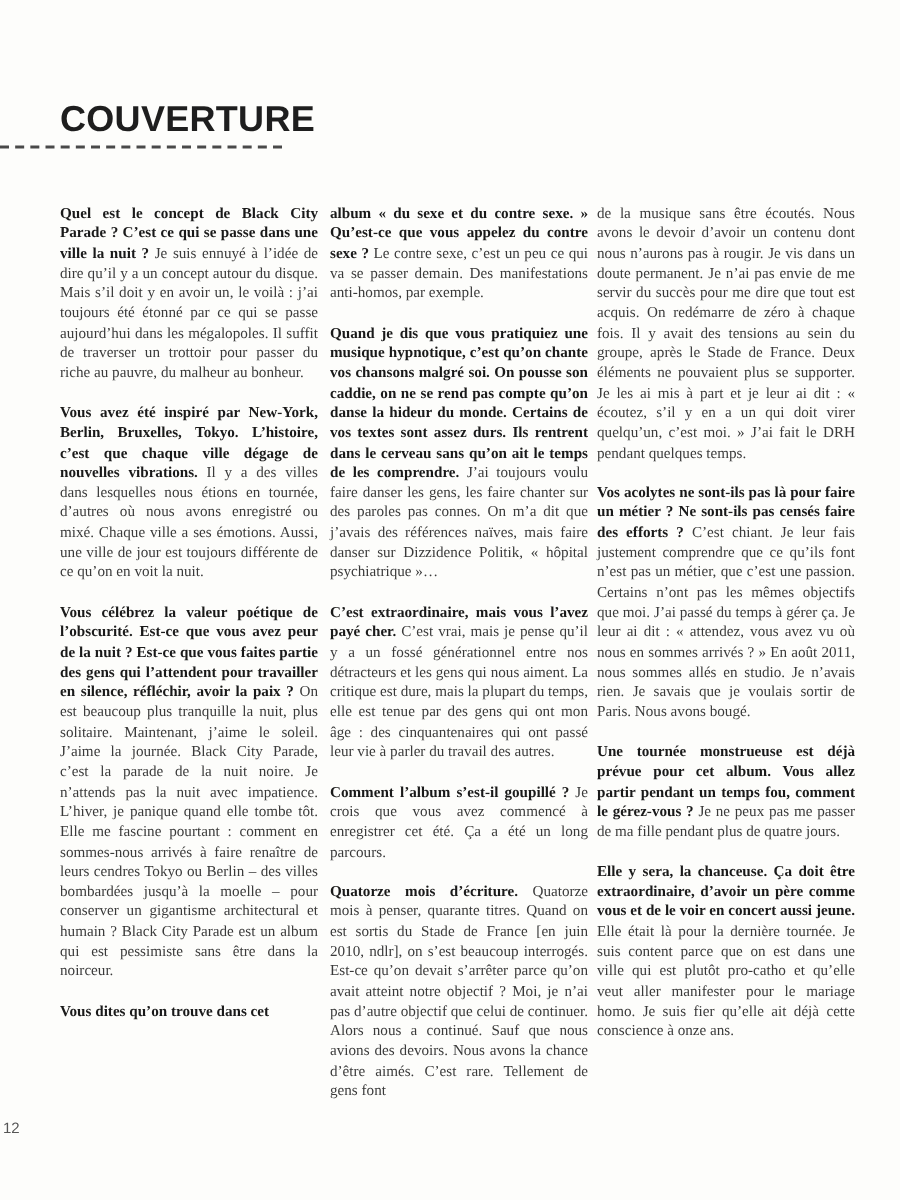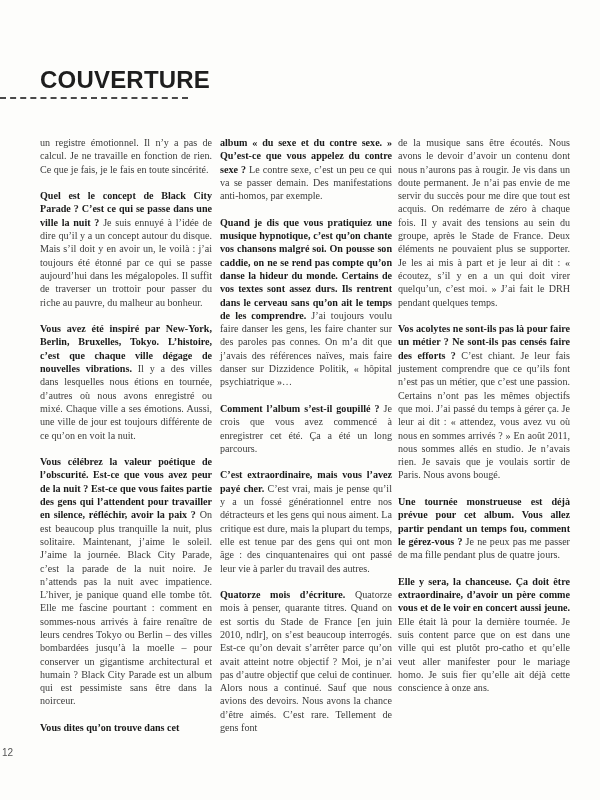--- a/index.html
+++ b/index.html
@@ -31,32 +31,31 @@
     font-family: "Liberation Sans", "DejaVu Sans", sans-serif; font-size: 10px; color: #555;
   }
 </style>
 </head>
 <body>
 
 <h1 class="section-title">COUVERTURE</h1>
 <div class="section-rule"></div>
 
 <div class="column col-1">
-  <p class="para"><span class="q"></span><span class="a">un registre émotionnel. Il n’y a pas de calcul. Je ne travaille en fonction de rien. Ce que je fais, je le fais en toute sincérité.</span></p>
   <p class="para"><span class="q">Quel est le concept de Black City Parade ? C’est ce qui se passe dans une ville la nuit ?</span><span class="a"> Je suis ennuyé à l’idée de dire qu’il y a un concept autour du disque. Mais s’il doit y en avoir un, le voilà : j’ai toujours été étonné par ce qui se passe aujourd’hui dans les mégalopoles. Il suffit de traverser un trottoir pour passer du  riche au pauvre, du malheur au bonheur.</span></p>
   <p class="para"><span class="q">Vous avez été inspiré par New-York, Berlin, Bruxelles, Tokyo. L’histoire, c’est que chaque ville dégage de nouvelles vibrations.</span><span class="a"> Il y a des villes dans lesquelles nous étions en tournée, d’autres où nous avons enregistré ou mixé. Chaque ville a ses émotions. Aussi, une ville de jour est toujours différente de ce qu’on en voit la nuit.</span></p>
   <p class="para"><span class="q">Vous célébrez la valeur poétique de l’obscurité. Est-ce que vous avez peur de la nuit ? Est-ce que vous faites partie des gens qui l’attendent pour travailler en silence, réfléchir, avoir la paix ?</span><span class="a"> On est beaucoup plus tranquille la nuit, plus solitaire. Maintenant, j’aime le soleil. J’aime la journée. Black City Parade, c’est la parade de la nuit noire. Je n’attends pas la nuit avec impatience. L’hiver, je panique quand elle tombe tôt. Elle me fascine pourtant : comment en sommes-nous arrivés à faire renaître de leurs cendres Tokyo ou Berlin – des villes bombardées jusqu’à la moelle – pour conserver un gigantisme architectural et humain ? Black City Parade est un album qui est pessimiste sans être dans la noirceur.</span></p>
   <p class="para"><span class="q">Vous dites qu’on trouve dans cet</span><span class="a"></span></p>
 </div>
 
 <div class="column col-2">
   <p class="para"><span class="q">album « du sexe et du contre sexe. » Qu’est-ce que vous appelez du contre sexe ?</span><span class="a"> Le contre sexe, c’est un peu ce qui va se passer demain. Des manifestations anti-homos, par exemple.</span></p>
   <p class="para"><span class="q">Quand je dis que vous pratiquiez une musique hypnotique, c’est qu’on chante vos chansons malgré soi. On pousse son caddie, on ne se rend pas compte qu’on danse la hideur du monde. Certains de vos textes sont assez durs. Ils rentrent dans le cerveau sans qu’on ait le temps de les comprendre.</span><span class="a">  J’ai toujours voulu faire danser les gens, les faire chanter sur des paroles pas connes. On m’a dit que j’avais des références naïves, mais faire danser sur Dizzidence Politik, « hôpital psychiatrique »…</span></p>
+  <p class="para"><span class="q">C’est extraordinaire, mais vous l’avez payé cher.</span><span class="a"> C’est vrai, mais je pense qu’il y a un fossé générationnel entre nos détracteurs et les gens qui nous aiment. La critique est dure, mais la plupart du temps, elle est tenue par des gens qui ont mon âge : des cinquantenaires qui ont passé leur vie à parler du travail des autres.</span></p>
   <p class="para"><span class="q">Comment l’album s’est-il goupillé ?</span><span class="a"> Je crois que vous avez commencé à enregistrer cet été. Ça a été un long parcours.</span></p>
-  <p class="para"><span class="q">C’est extraordinaire, mais vous l’avez payé cher.</span><span class="a"> C’est vrai, mais je pense qu’il y a un fossé générationnel entre nos détracteurs et les gens qui nous aiment. La critique est dure, mais la plupart du temps, elle est tenue par des gens qui ont mon âge : des cinquantenaires qui ont passé leur vie à parler du travail des autres.</span></p>
   <p class="para"><span class="q">Quatorze mois d’écriture.</span><span class="a"> Quatorze mois à penser, quarante titres. Quand on est sortis du Stade de France [en juin 2010, ndlr], on s’est beaucoup interrogés. Est-ce qu’on devait s’arrêter parce qu’on avait atteint notre objectif ? Moi, je n’ai pas d’autre objectif que celui de continuer. Alors nous a continué. Sauf que nous avions des devoirs. Nous avons la chance d’être aimés. C’est rare. Tellement de gens font</span></p>
 </div>
 
 <div class="column col-3">
   <p class="para"><span class="q"></span><span class="a">de la musique sans être écoutés. Nous avons le devoir d’avoir un contenu dont nous n’aurons pas à rougir. Je vis dans un doute permanent. Je n’ai pas envie de me servir du succès pour me dire que tout est acquis. On redémarre de zéro à chaque fois. Il y avait des tensions au sein du groupe, après le Stade de France. Deux éléments ne pouvaient plus se supporter. Je les ai mis à part et je leur ai dit : « écoutez, s’il y en a un qui doit virer quelqu’un, c’est moi. » J’ai fait le DRH pendant quelques temps.</span></p>
   <p class="para"><span class="q">Vos acolytes ne sont-ils pas là pour faire un métier ? Ne sont-ils pas censés faire des efforts ?</span><span class="a"> C’est chiant. Je leur fais justement comprendre que ce qu’ils font n’est pas un métier, que c’est une passion. Certains n’ont pas les mêmes objectifs que moi. J’ai passé du temps à gérer ça. Je leur ai dit : « attendez, vous avez vu où nous en sommes arrivés ? » En août 2011, nous sommes allés en studio. Je n’avais rien. Je savais que je voulais sortir de Paris. Nous avons bougé.</span></p>
   <p class="para"><span class="q">Une tournée monstrueuse est déjà prévue pour cet album. Vous allez partir pendant un temps fou, comment le gérez-vous ?</span><span class="a"> Je ne peux pas me passer de ma fille pendant plus de quatre jours.</span></p>
   <p class="para"><span class="q">Elle y sera, la chanceuse. Ça doit être extraordinaire, d’avoir un père comme vous et de le voir en concert aussi jeune.</span><span class="a"> Elle était là pour la dernière tournée. Je suis content parce que on est dans une ville qui est plutôt pro-catho et qu’elle veut aller manifester pour le mariage homo. Je suis fier qu’elle ait déjà cette conscience à onze ans.</span></p>
 </div>
 

